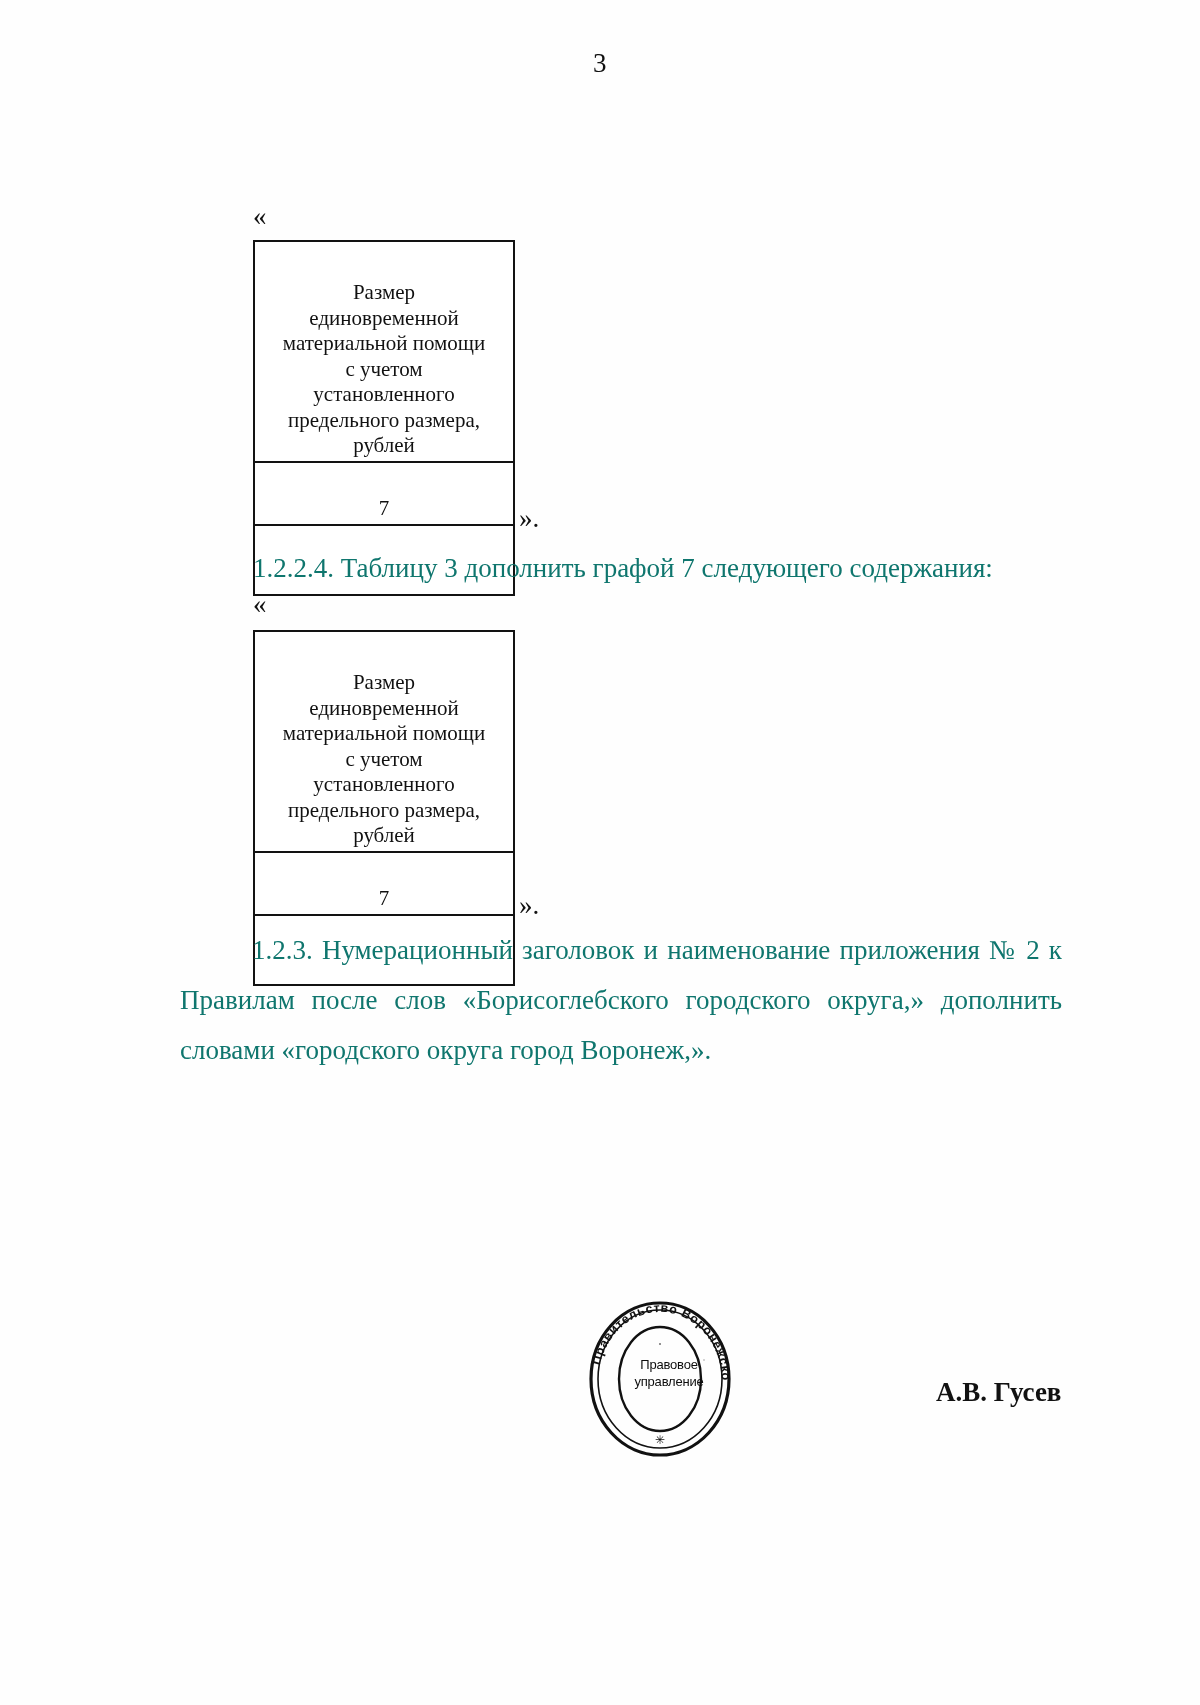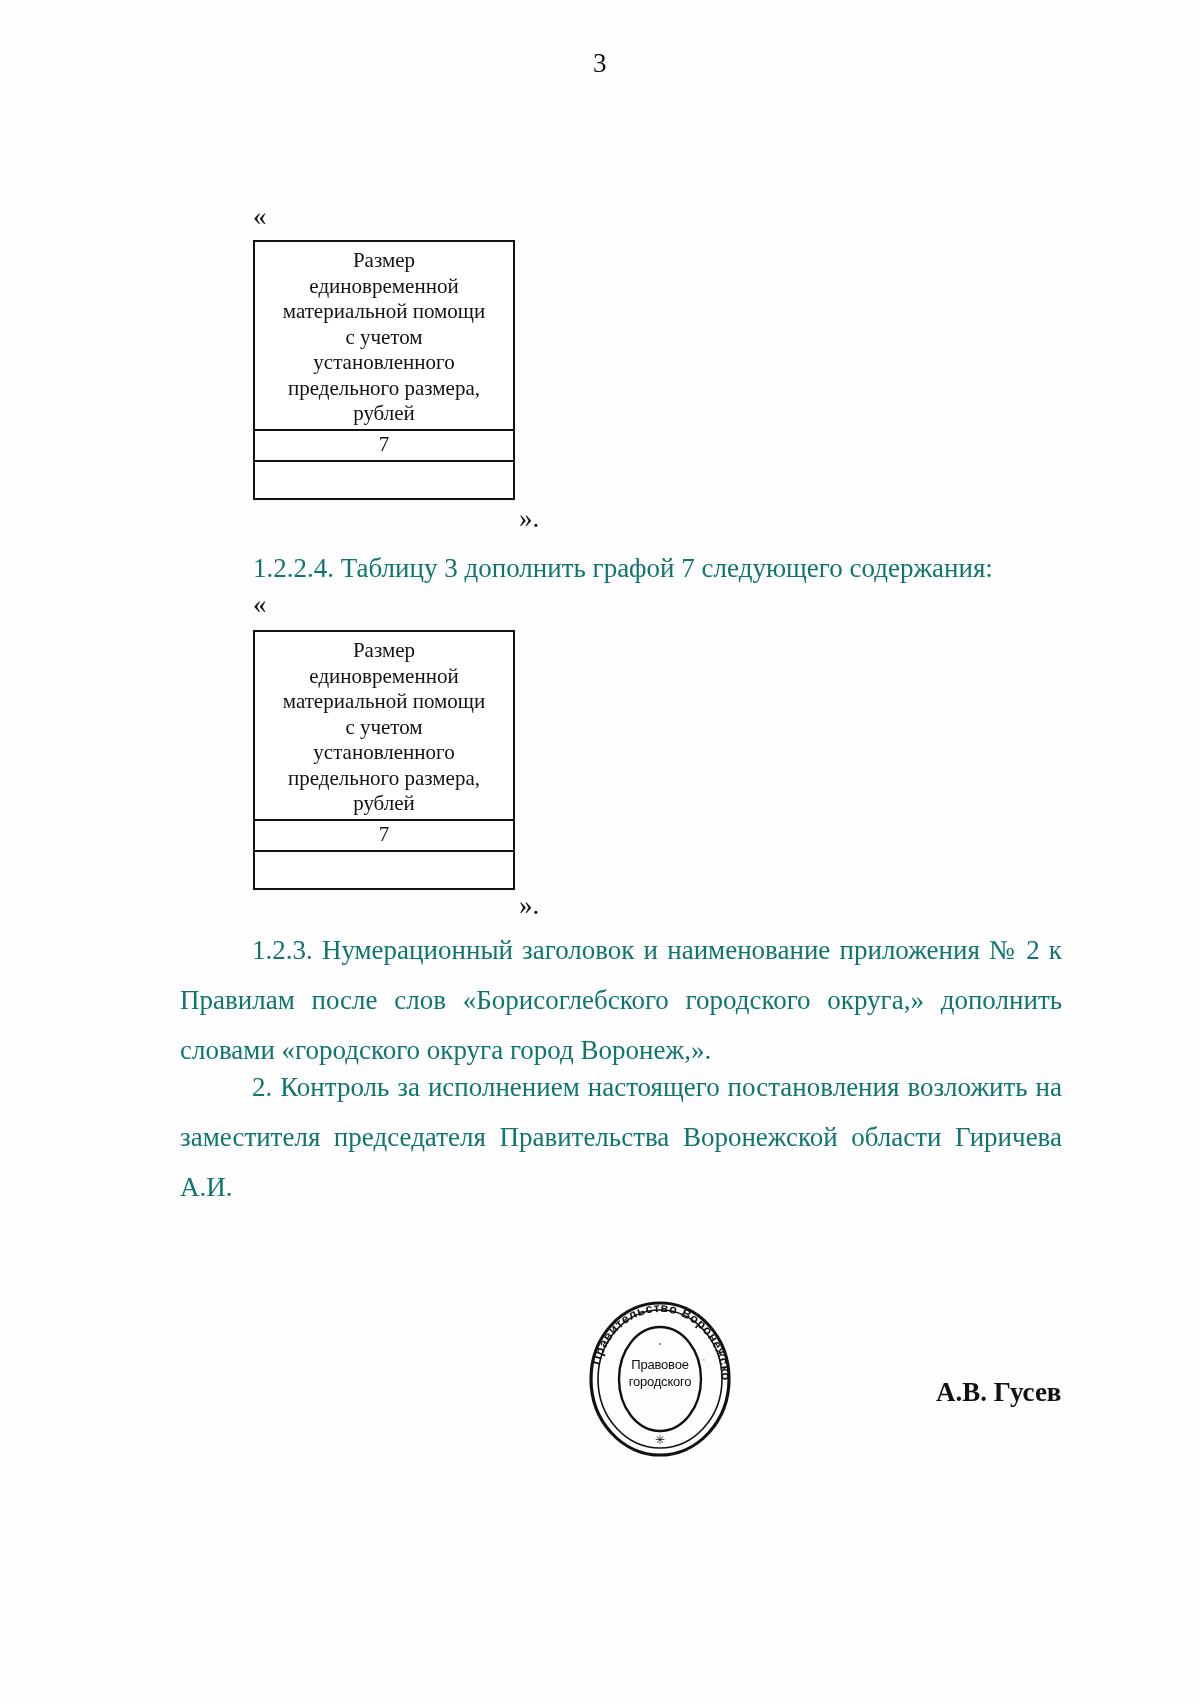--- a/index.html
+++ b/index.html
@@ -52,20 +52,21 @@
     border-collapse: collapse;
     background: #ffffff;
   }
   .doc-table .cell {
     border-bottom: 2px solid #121212;
     text-align: center;
     font-size: 21px;
     line-height: 25.5px;
     padding: 4px 6px 5px 6px;
     box-sizing: border-box;
+    margin-top: 32px;
   }
   .doc-table .cell.head {
     padding-top: 6px;
     padding-bottom: 2px;
   }
   .doc-table .cell.num {
     padding: 1px 6px 3px 6px;
   }
   .doc-table .cell.blank {
     height: 36px;
@@ -100,21 +101,21 @@
   
   .seal {
     position: absolute;
     width: 150px;
     height: 162px;
   }
   .seal svg { display: block; }
   .seal-center-text {
     position: absolute;
     top: 58px;
-    left: 0;
+    left: 9px;
     width: 150px;
     text-align: center;
     font-family: "Liberation Sans", sans-serif;
     font-size: 13px;
     line-height: 17px;
     color: #0d0d0d;
     letter-spacing: -0.2px;
   }
 </style>
 </head>
@@ -157,21 +158,20 @@
       <div>рублей</div>
     </div>
     <div class="cell num">7</div>
     <div class="cell blank"></div>
   </div>
 
   <div class="quote-close" style="left:519px; top:892px;">».</div>
 
   <div class="para" style="left:180px; top:925px; width:882px; text-indent:72px;">1.2.3. Нумерационный заголовок и наименование приложения № 2 к Правилам после слов «Борисоглебского городского округа,» дополнить словами «городского округа город Воронеж,».</div>
 
-  <div class="para" style="left:180px; top:1062px; width:882px; text-indent:72px;">2. Контроль за исполнением настоящего постановления возложить на заместителя председателя Правительства Воронежской области Гиричева А.И.</div>
 
 
   <div class="sig-name" style="left:936px; top:1373px;font-weight:bold;">А.В. Гусев</div>
 
   <div class="seal" style="left:585px; top:1298px;">
     <svg width="150" height="162" viewBox="0 0 150 162" aria-hidden="true">
       <defs>
         <path id="sealOuterPath" d="M 75 152 A 66 74 0 1 1 75 8 A 66 74 0 1 1 75 152"></path>
         <path id="sealArcTop" d="M 13 84 A 62 70 0 0 1 137 84"></path>
         <path id="sealArcBottom" d="M 137 84 A 62 70 0 0 1 13 84"></path>
@@ -186,17 +186,17 @@
         <textPath href="#sealArcTop" startOffset="8%">Правительство Воронежской области</textPath>
       </text>
 
       <text x="75" y="146" text-anchor="middle" font-family="Liberation Sans, sans-serif" font-size="12" fill="#111111">✳</text>
 
       <circle cx="75" cy="46" r="1" fill="#111111" opacity="0.6"></circle>
       <circle cx="119" cy="62" r="0.8" fill="#111111" opacity="0.4"></circle>
     </svg>
     <div class="seal-center-text">
       <div>Правовое</div>
-      <div>городского</div>
+      <div>управление</div>
     </div>
   </div>
 
 </div>
 
 </body></html>

